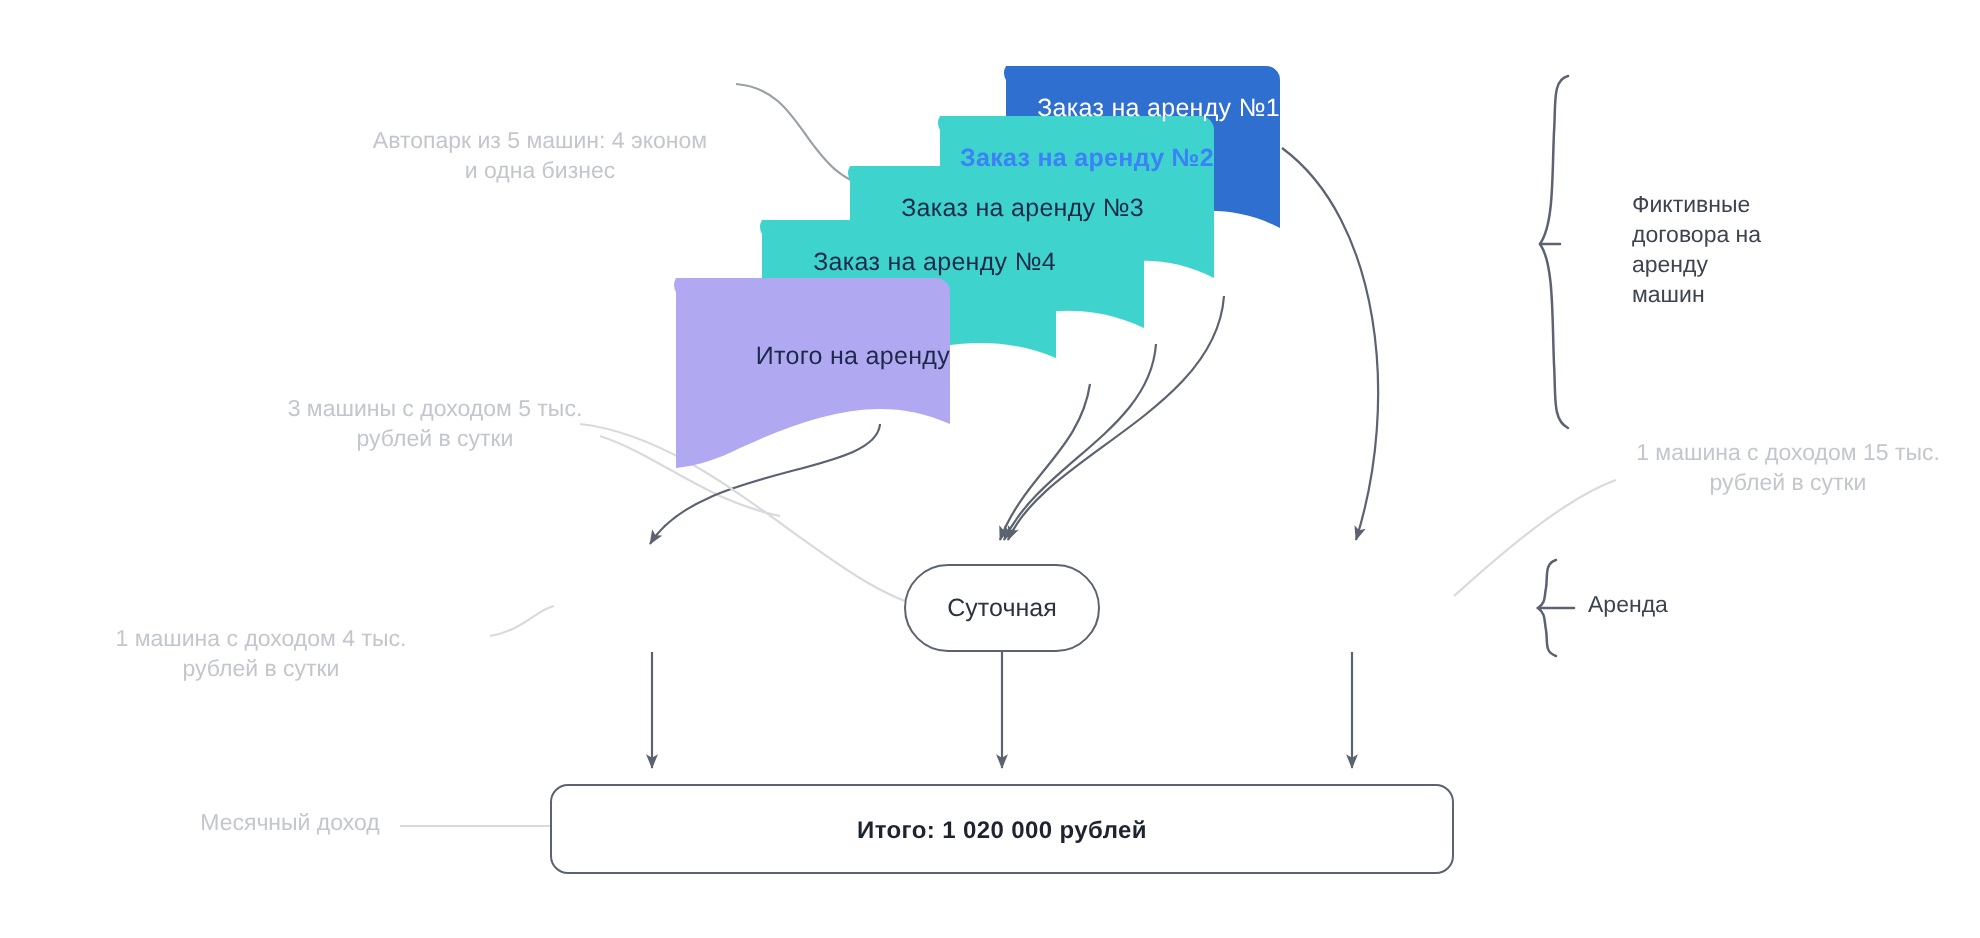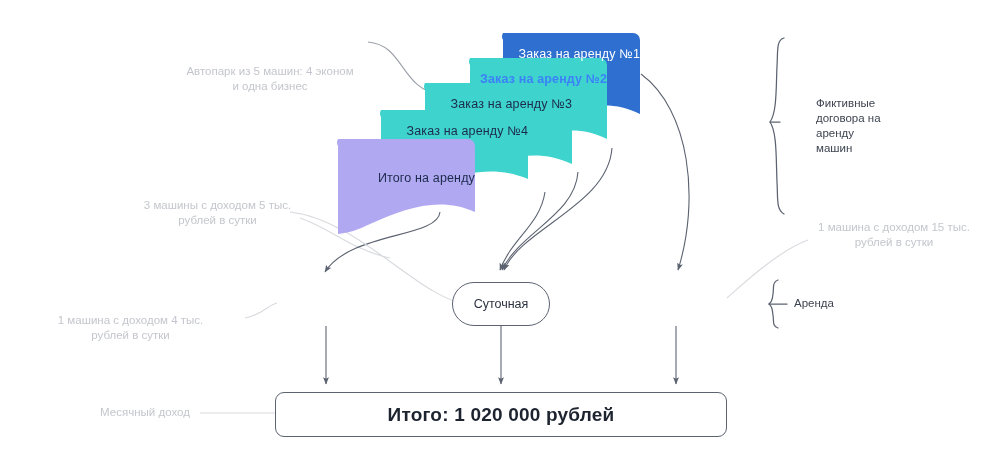--- a/index.html
+++ b/index.html
@@ -58,21 +58,21 @@
   }
   .total-box {
     position: absolute;
     box-sizing: border-box;
     border: 1.3px solid #5c6370;
     border-radius: 9px;
     background: #ffffff;
     display: flex;
     align-items: center;
     justify-content: center;
-    font-size: 19px;
+    font-size: 12px;
     font-weight: bold;
     color: #1d2430;
     letter-spacing: 0.2px;
     text-align: right;
   }
   .note {
     position: absolute;
     font-size: 11.5px;
     line-height: 15px;
     color: #c3c6cc;

